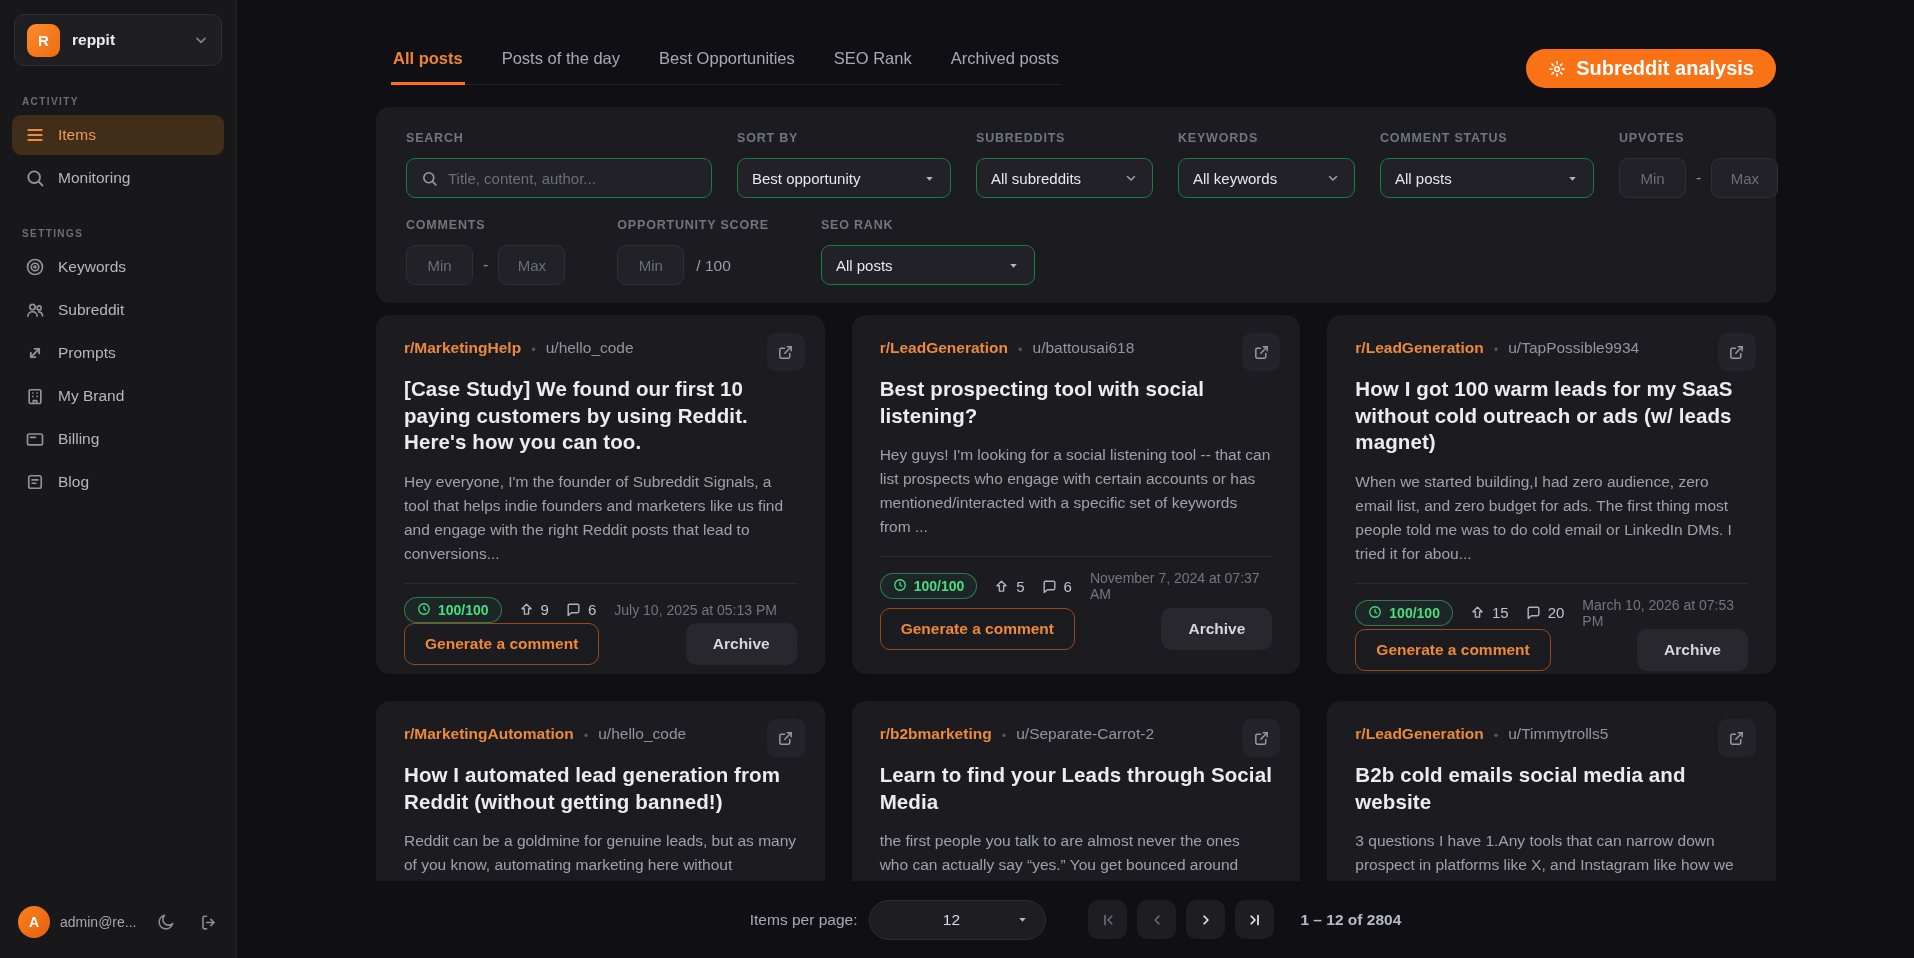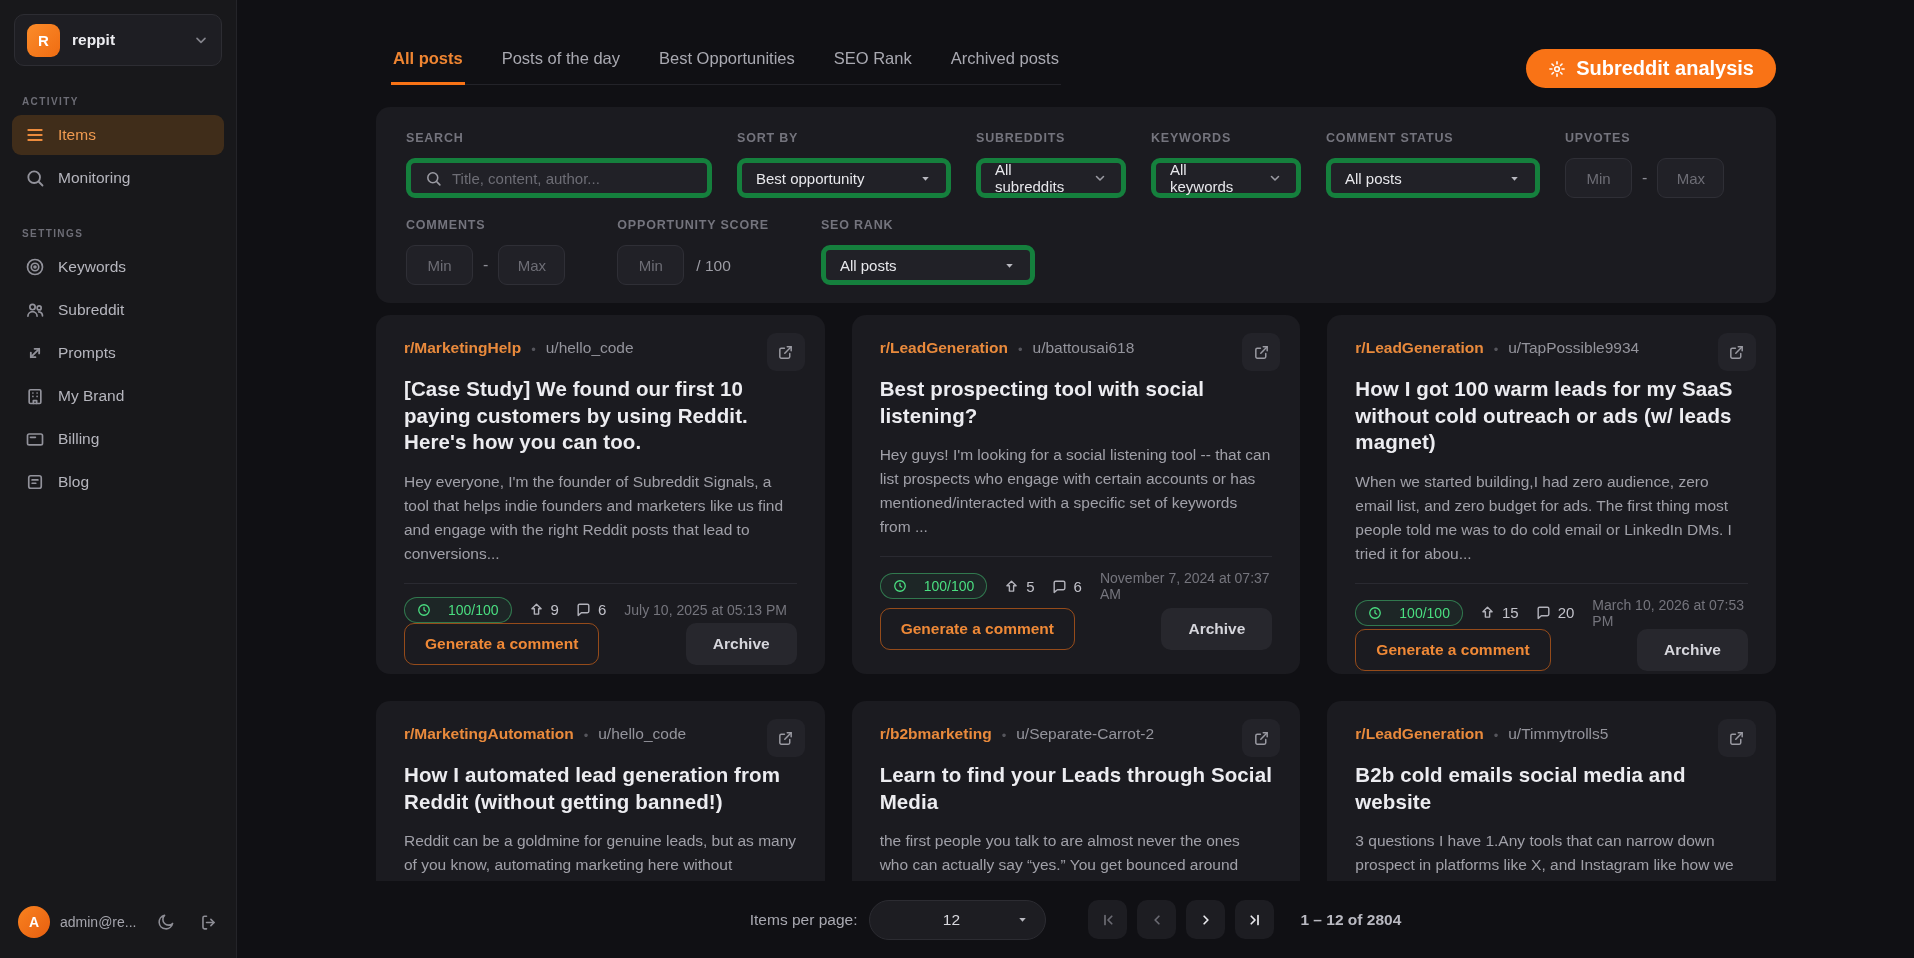--- a/index.html
+++ b/index.html
@@ -83,33 +83,33 @@
   
   .filter-panel {
     position:absolute; left:139px; top:107px; width:1400px; height:196px;
     background:#1b1b20; border-radius:14px; padding:24px 30px;
   }
   .filter-row { display:flex; gap:25px; align-items:flex-start; }
   .filter-row + .filter-row { margin-top:20px; gap:52px; }
   .fgroup { display:flex; flex-direction:column; gap:13px; }
   .flabel { font-size:12.5px; font-weight:700; letter-spacing:.8px; color:#74747d; }
   .fctrl {
-    height:40px; background:#212127; border:5px solid #15803d;
+    height:40px; background:#212127; border:1px solid #15803d;
     border-radius:9px; display:flex; align-items:center;
     font-size:15px; color:#e8e8ec; padding:0 14px; cursor:pointer;
   }
   .search-box { width:306px; gap:10px; cursor:text; }
   .search-box input {
     background:transparent; border:none; outline:none; color:#e8e8ec;
     font-family:inherit; font-size:15px; width:100%;
   }
   .search-box input::placeholder { color:#6d6d75; }
   .select { justify-content:space-between; gap:14px; }
   .w-lg { width:214px; }
-  .w-md { width:150px;gap:28px; }
+  .w-md { width:177px;gap:28px; }
   .caret { color:#b9b9c0; }
   .chev { color:#9b9ba3; }
   .num-input {
     width:67px; height:40px; background:#212127; border:1px solid #2f2f36;
     border-radius:9px; color:#e8e8ec; font-family:inherit; font-size:15px;
     text-align:center; outline:none;
   }
   .num-input::placeholder { color:#6d6d75; }
   .dash { color:#8d8d95; font-size:16px; padding-bottom:11px; }
   .score-suffix { color:#9d9da5; font-size:15.5px; padding-bottom:10px; margin-left:2px; }
@@ -135,24 +135,24 @@
     display:flex; align-items:center; justify-content:center; cursor:pointer;
   }
   .card-title {
     margin-top:19px; font-size:20.5px; font-weight:700; color:#ececf0;
     line-height:1.3; letter-spacing:.1px; cursor:pointer;
   }
   .card-excerpt { margin-top:14px; font-size:15.5px; color:#a0a0a8; line-height:1.55; }
   .card-divider { border-top:1px solid #2a2a31; margin-top:17px; }
   .card-stats { display:flex; align-items:center; gap:16px; margin-top:13px; }
   .score-badge {
-    display:flex; align-items:center; gap:17px;
+    display:flex; align-items:flex-start; gap:7px;
     border:1px solid rgba(74,222,128,.45); background:rgba(74,222,128,.06);
     color:#4ade80; border-radius:999px; padding:4px 12px;
-    font-size:14px; font-weight:400;
+    font-size:14px; font-weight:700;
   }
   .stat { display:flex; align-items:center; gap:6px; color:#c2c2ca; font-size:15px; }
   .stat .s-ic { color:#b2b2ba; }
   .card-date { color:#75757d; font-size:14px; margin-left:2px; }
   .card-actions { margin-top:auto; display:flex; justify-content:space-between; align-items:center; }
   .gen-btn {
     background:transparent; border:1px solid rgba(249,115,22,.55); color:#ef8937;
     border-radius:10px; padding:11px 20px; font-family:inherit;
     font-size:15.5px; font-weight:700; cursor:pointer;text-align:center;
   }

